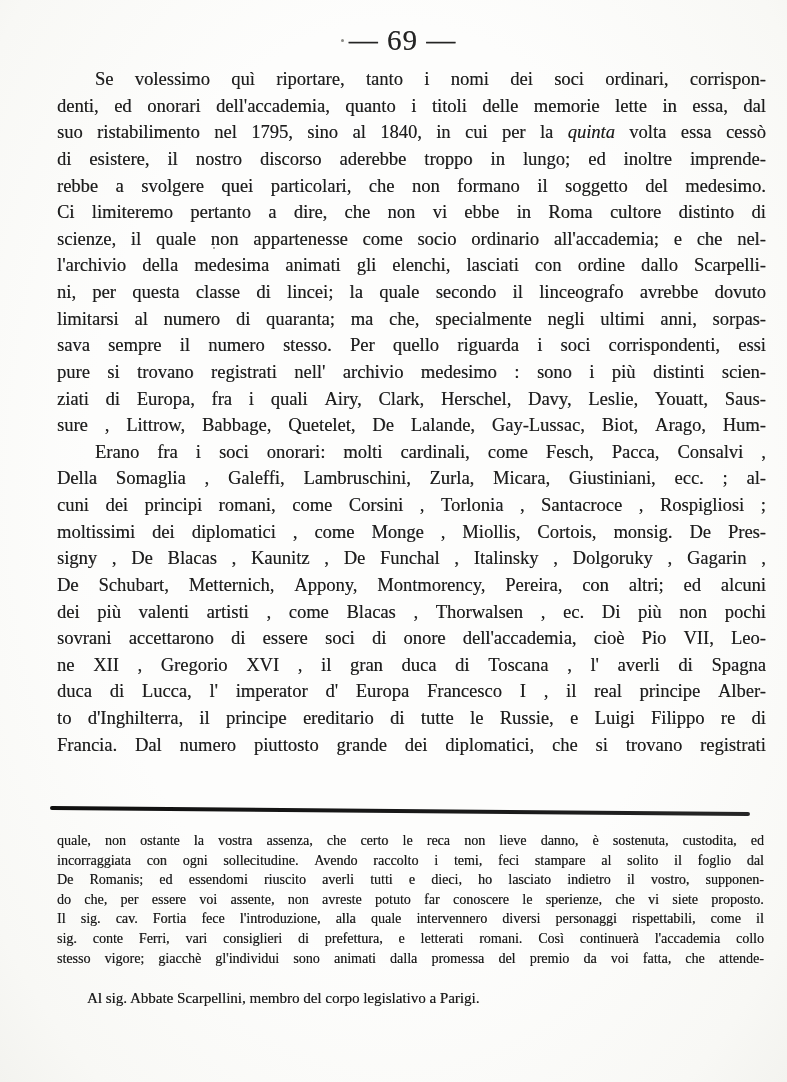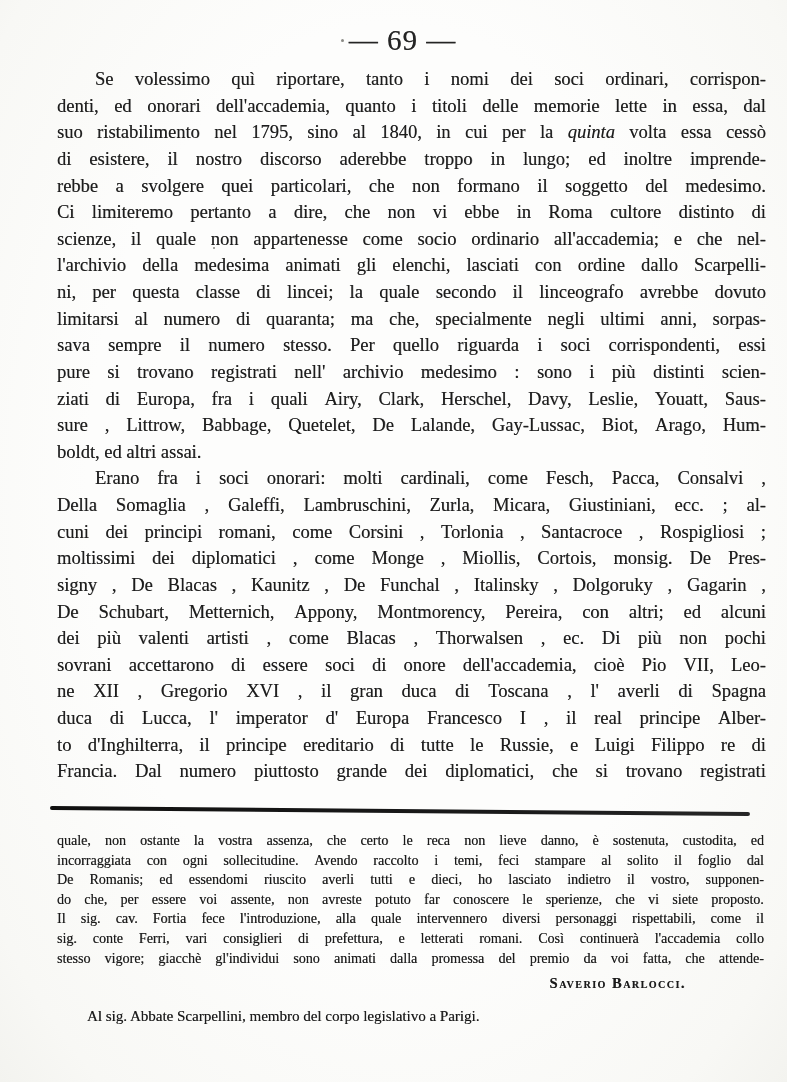--- a/index.html
+++ b/index.html
@@ -38,21 +38,21 @@
   .footnote{
     position:absolute;left:57px;top:831px;width:707px;
     font-size:14px;color:#1a1a1a;
     text-shadow:0.3px 0.3px 0.35px rgba(10,10,10,.55);
   }
   .sig{
     margin-top:7px;text-align:right;padding-right:78px;
     font-variant:small-caps;letter-spacing:1.5px;
     font-size:14.5px;font-weight:600;
   }
-  .ps{margin-top:16px;padding-left:30px;font-size:15px;}
+  .ps{margin-top:22px;padding-left:30px;font-size:15px;}
   .speck{position:absolute;background:#8a8a85;border-radius:50%;}
   .s1{left:341px;top:39px;width:3px;height:3px;}
   .s2{left:213px;top:247px;width:2px;height:2px;}
 </style>
 </head>
 <body>
 
 <div class="page">
 
   <div class="pagenum">— 69 —</div>
@@ -257,21 +257,20 @@
           <span>Littrow,</span>
           <span>Babbage,</span>
           <span>Quetelet,</span>
           <span>De</span>
           <span>Lalande,</span>
           <span>Gay-Lussac,</span>
           <span>Biot,</span>
           <span>Arago,</span>
           <span>Hum-</span>
         </div>
-      <div class="mline ll">boldt, ed altri assai.</div>
     </div>
 
     <div class="para">
       <div class="mline jl ind">
           <span>Erano</span>
           <span>fra</span>
           <span>i</span>
           <span>soci</span>
           <span>onorari:</span>
           <span>molti</span>
@@ -569,17 +568,16 @@
         <span>dalla</span>
         <span>promessa</span>
         <span>del</span>
         <span>premio</span>
         <span>da</span>
         <span>voi</span>
         <span>fatta,</span>
         <span>che</span>
         <span>attende-</span>
       </div>
-    <div class="sig">Saverio Barlocci.</div>
     <div class="ps">Al sig. Abbate Scarpellini, membro del corpo legislativo a Parigi.</div>
   </div>
 
 </div>
 
 </body></html>

